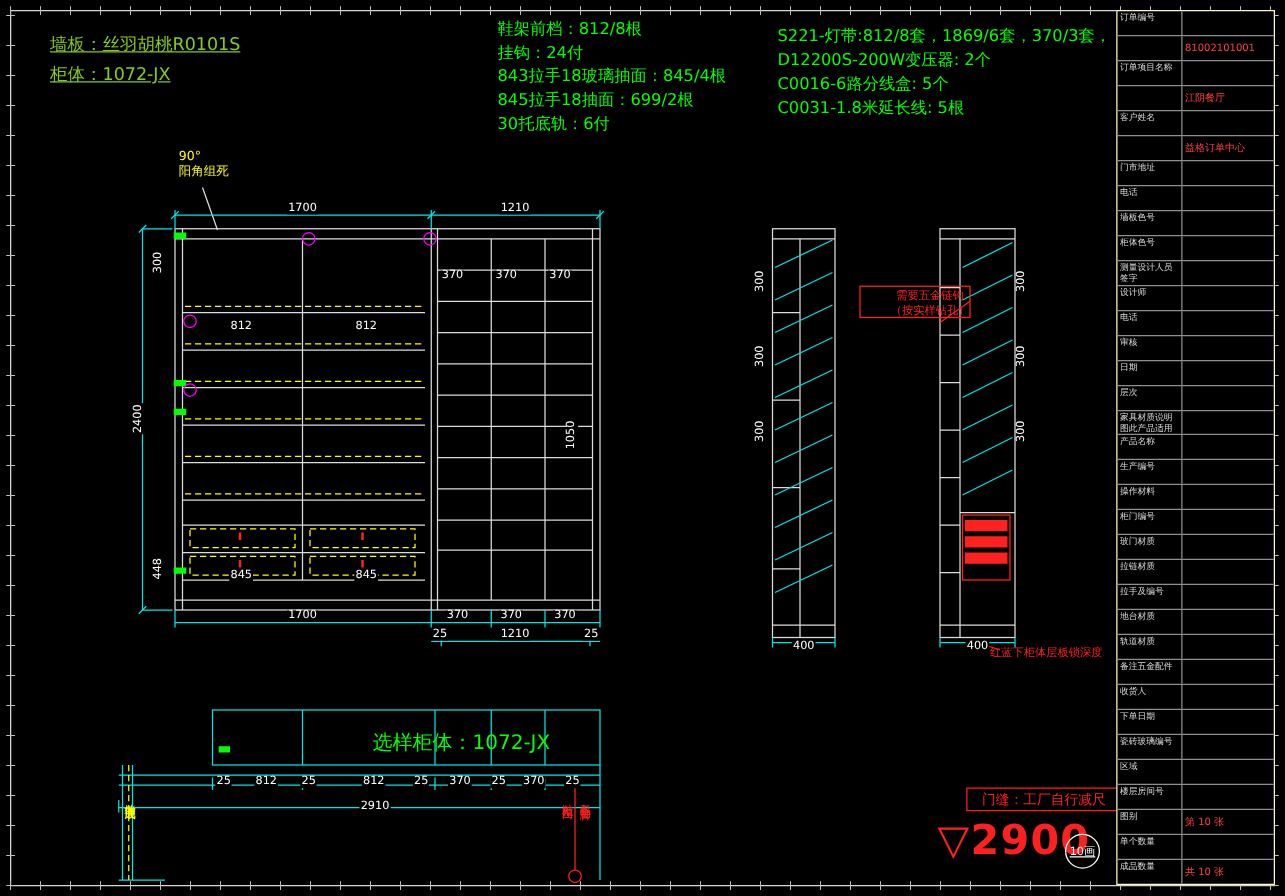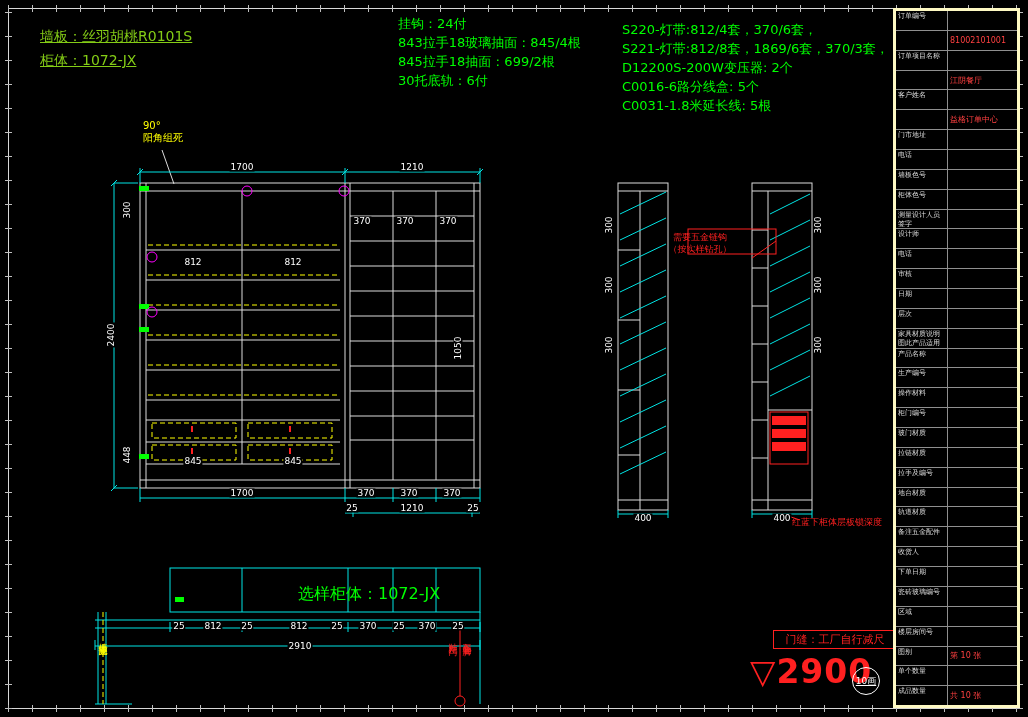--- a/index.html
+++ b/index.html
@@ -24,21 +24,21 @@
           color:#ff2020;font-size:11px;display:flex;align-items:center;justify-content:center;white-space:nowrap;}
   .level{position:absolute;left:750px;top:652px;color:#ff2020;font-size:33px;font-weight:bold;letter-spacing:1px;}
   .badge{position:absolute;left:852px;top:667px;width:26px;height:26px;border:1px solid #fff;border-radius:50%;
          color:#fff;font-size:9px;display:flex;align-items:center;justify-content:center;text-decoration:underline;}
   .dim{position:absolute;color:#fff;font-size:9px;line-height:9px;background:#000;padding:0 1px;
        transform:translate(-50%,-50%);white-space:nowrap;}
   .dim.rot{transform:translate(-50%,-50%) rotate(-90deg);}
   .vtext{position:absolute;writing-mode:vertical-rl;text-orientation:upright;font-size:9px;letter-spacing:1px;white-space:nowrap;}
   .vyellow{color:#ffff00;}
   .vred{color:#ff2020;}
-  .titleblock{position:absolute;left:893px;top:8px;width:127px;bottom:9px;border:3px solid #fef9c3;
+  .titleblock{position:absolute;left:893px;top:8px;width:127px;bottom:9px;border:1px solid #fef9c3;
               display:flex;flex-direction:column;background:#000;box-sizing:border-box;}
   .tb-row{display:flex;flex:1;border-bottom:1px solid #8f8f8f;min-height:0;box-sizing:border-box;}
   .tb-row:last-child{border-bottom:none;}
   .tb-label{flex:0 0 52px;border-right:1px solid #8f8f8f;color:#ddd;font-size:7px;line-height:9px;
             padding:1px 2px;overflow:hidden;box-sizing:border-box;}
   .tb-value{flex:1;color:#ff4040;font-size:8px;line-height:9px;padding:1px 2px;display:flex;
             align-items:center;overflow:hidden;box-sizing:border-box;}
 </style>
 </head>
 <body>
@@ -126,29 +126,29 @@
     </g>
   </svg>
 
   <div class="header-block">
     <div>墙板：丝羽胡桃R0101S</div>
     <div>柜体：1072-JX</div>
   </div>
 
   <div class="bom" style="left:398px;top:14px">
 
+  <div class="bom-line">鞋架前档：812/8根</div>
       <div class="bom-line">挂钩：24付</div>
       <div class="bom-line">843拉手18玻璃抽面：845/4根</div>
       <div class="bom-line">845拉手18抽面：699/2根</div>
       <div class="bom-line">30托底轨：6付</div>
     </div>
 
   <div class="bom" style="left:622px;top:20px">
 
-  <div class="bom-line">S220-灯带:812/4套，370/6套，</div>
       <div class="bom-line">S221-灯带:812/8套，1869/6套，370/3套，</div>
       <div class="bom-line">D12200S-200W变压器: 2个</div>
       <div class="bom-line">C0016-6路分线盒: 5个</div>
       <div class="bom-line">C0031-1.8米延长线: 5根</div>
     </div>
 
 
   <div class="txt corner-note" style="left:143px;top:120px">
     <div>90°</div>
     <div>阳角组死</div>
@@ -188,21 +188,21 @@
   <span class="dim" style="left:299px;top:626px">812</span>
   <span class="dim" style="left:337px;top:626px">25</span>
   <span class="dim" style="left:368px;top:626px">370</span>
   <span class="dim" style="left:399px;top:626px">25</span>
   <span class="dim" style="left:427px;top:626px">370</span>
   <span class="dim" style="left:458px;top:626px">25</span>
   <span class="dim" style="left:300px;top:646px">2910</span>
 
   <div class="txt select-label" style="left:298px;top:584px">选样柜体：1072-JX</div>
 
-  <div class="ann" style="left:656px;top:231px">
+  <div class="ann" style="left:700px;top:231px">
     <div>需要五金链钩</div>
     <div>（按实样钻孔）</div>
   </div>
 
   <div class="txt rednote" style="left:792px;top:516px">红蓝下柜体层板锁深度</div>
 
   <div class="vtext vyellow" style="left:96px;top:636px">墙体完成面</div>
   <div class="vtext vred" style="left:446px;top:636px">鞋柜左门</div>
   <div class="vtext vred" style="left:460px;top:636px">包五金管脚</div>
 

